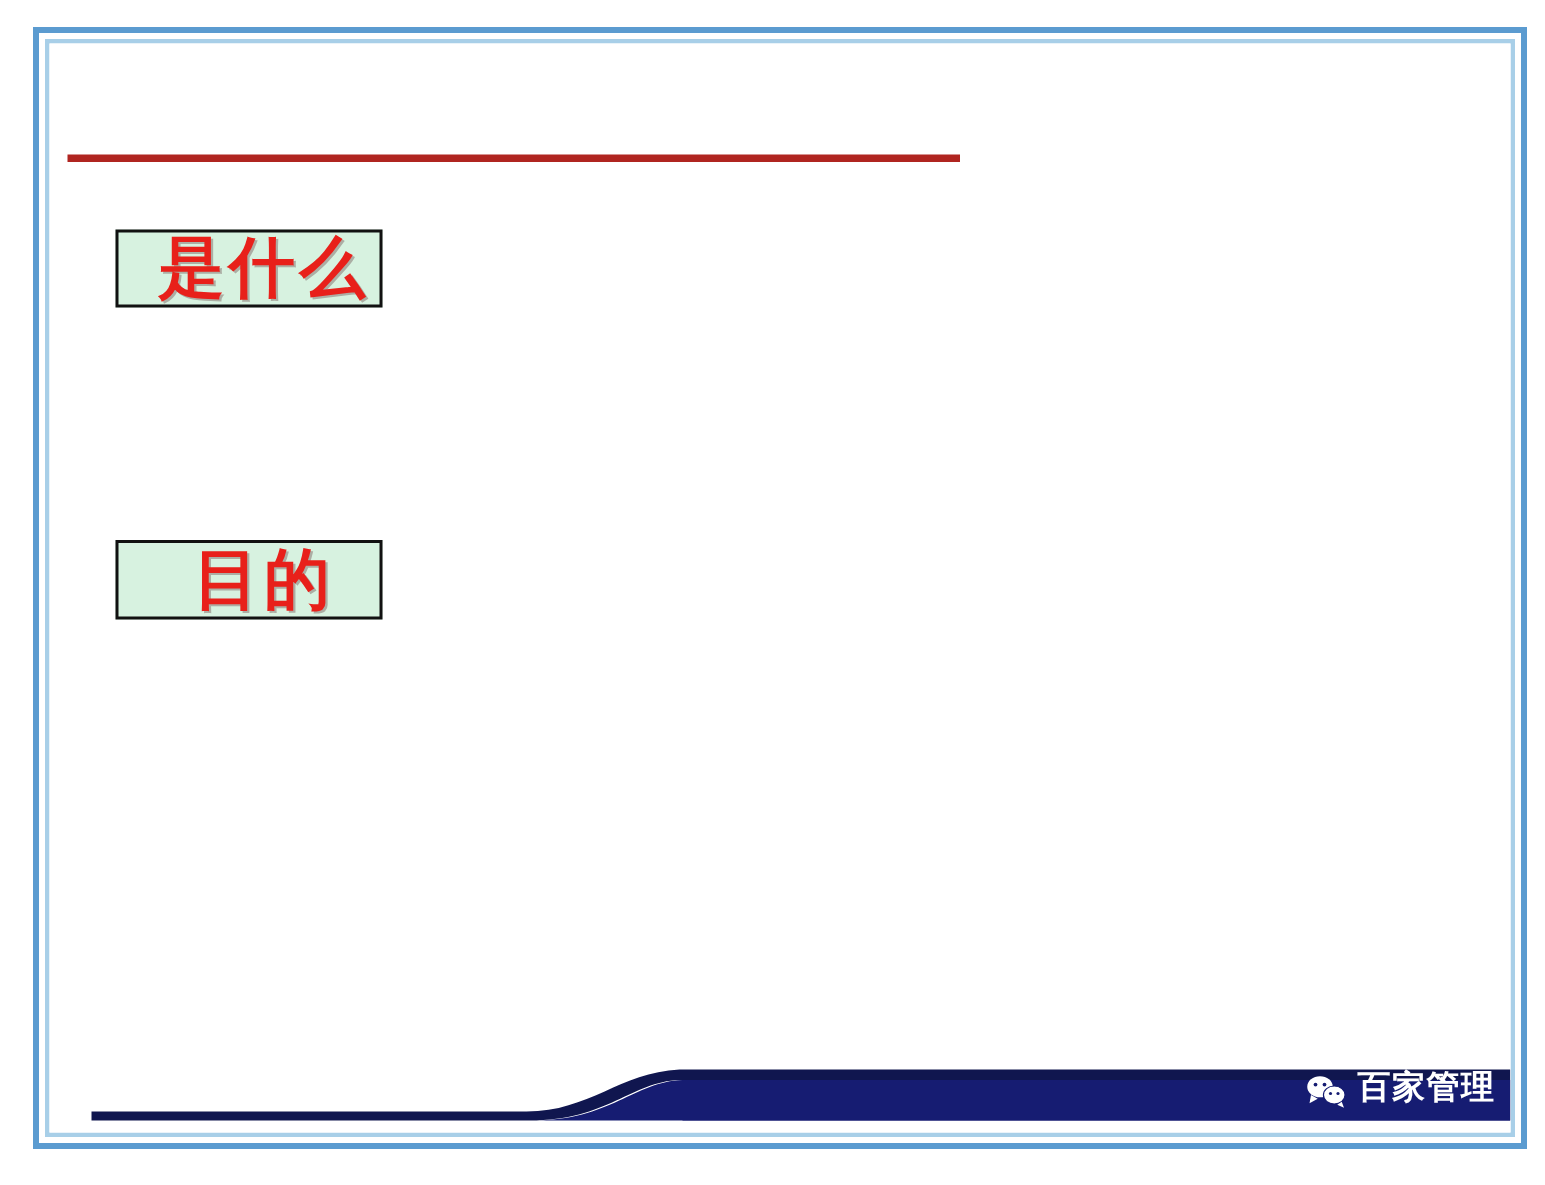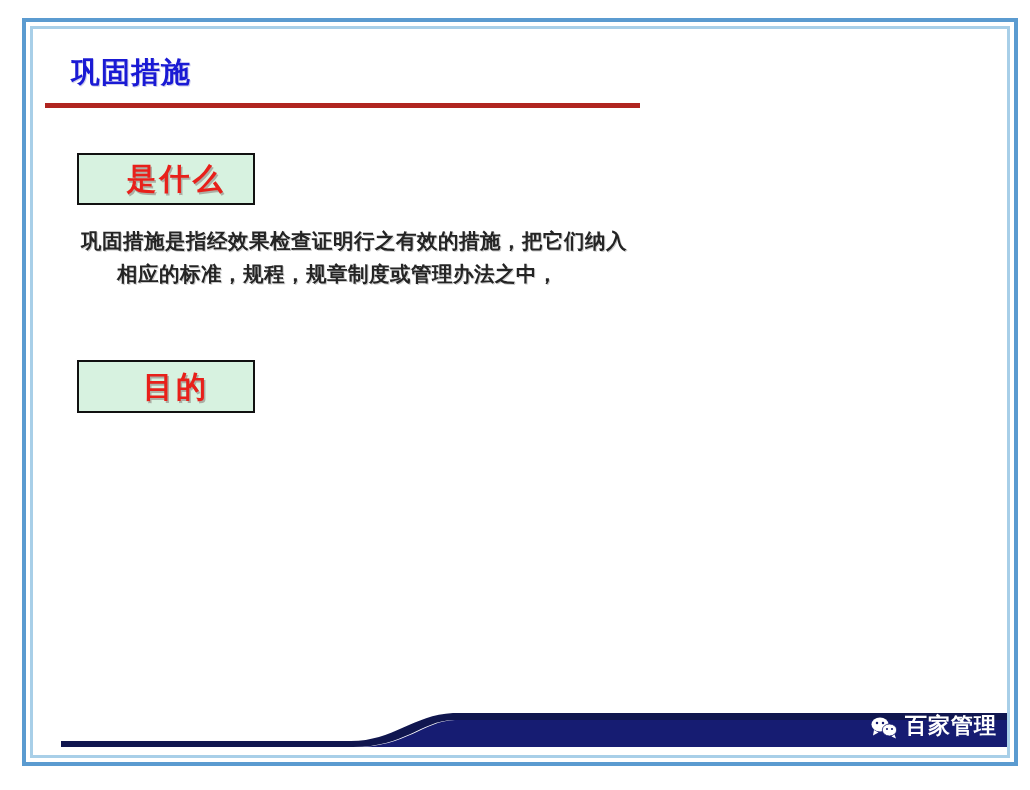--- a/index.html
+++ b/index.html
@@ -83,21 +83,21 @@
   .label-box {
     position: absolute;
     background: #d7f2e0;
     border: 2px solid #111111;
     box-sizing: border-box;
     display: flex;
     align-items: center;
     justify-content: center;
   }
   .label-box .label-text {
-    font-size: 30px;
+    font-size: 44px;
     font-weight: bold;
     color: #e8201a;
     letter-spacing: 3px;
     line-height: 1;
     text-shadow: 1.5px 1.5px 0 rgba(120,90,90,0.45);
     margin-left: 20px;
   }
   #box-what {
     left: 44px;
     top: 124px;
@@ -175,30 +175,26 @@
 </head>
 <body>
 
 <div id="slide-root">
 
   <div class="frame-outer"></div>
   <div class="frame-inner"></div>
 
   <div class="canvas">
 
-    <div class="slide-title">巩固措施</div>
     <div class="title-rule"></div>
 
     <div class="label-box" id="box-what">
       <span class="label-text">是什么</span>
     </div>
 
-    <div class="body-para" id="para-definition">
-      <span>巩固措施是指经效果检查证明行之有效的措施，把它们纳入</span><span class="line2">相应的标准，规程，规章制度或管理办法之中，</span>
-    </div>
 
     <div class="label-box" id="box-purpose">
       <span class="label-text">目的</span>
     </div>
 
 
     <svg class="bottom-deco" viewBox="0 0 974 60" preserveAspectRatio="none">
 
       <path d="M28,46 L318,46 C360,46 380,20 420,18 L974,18 L974,25 L420,25 C388,26 372,52 320,52 L28,52 Z" fill="#10164f"></path>
 

